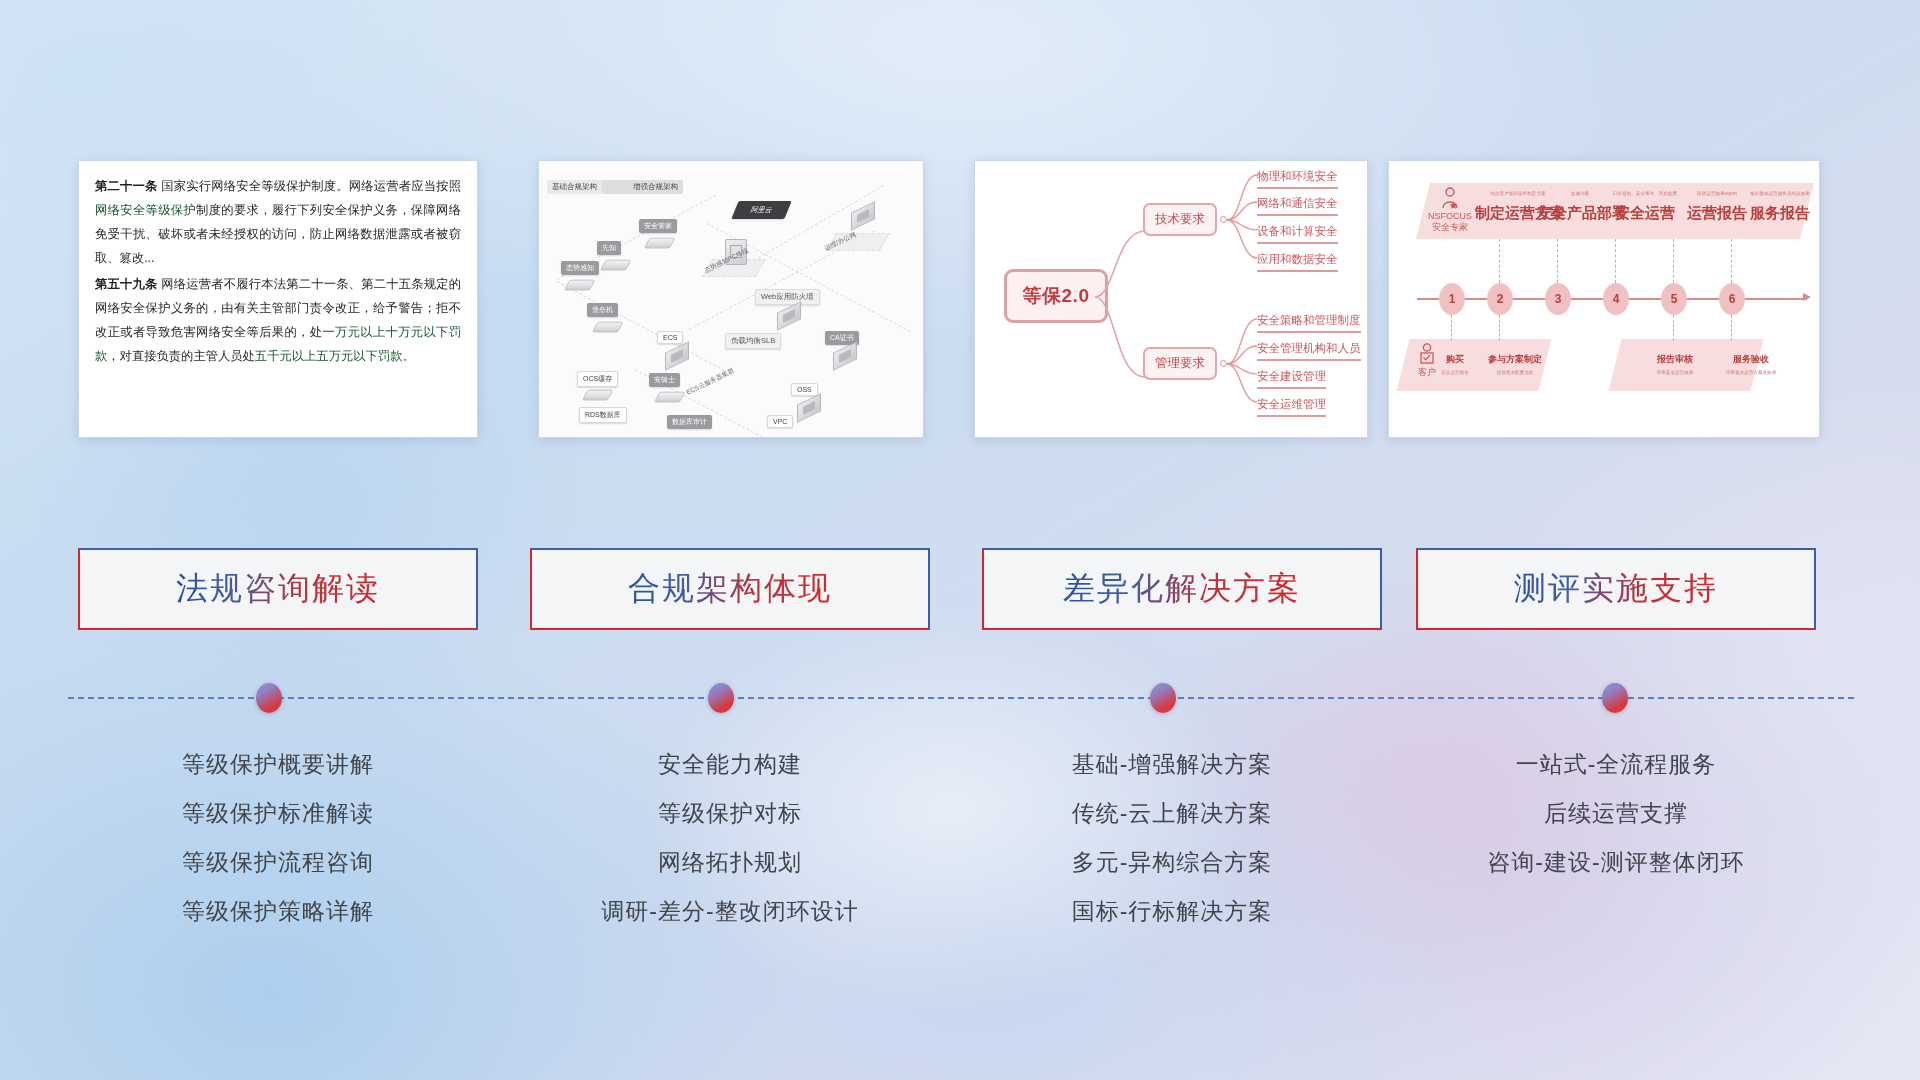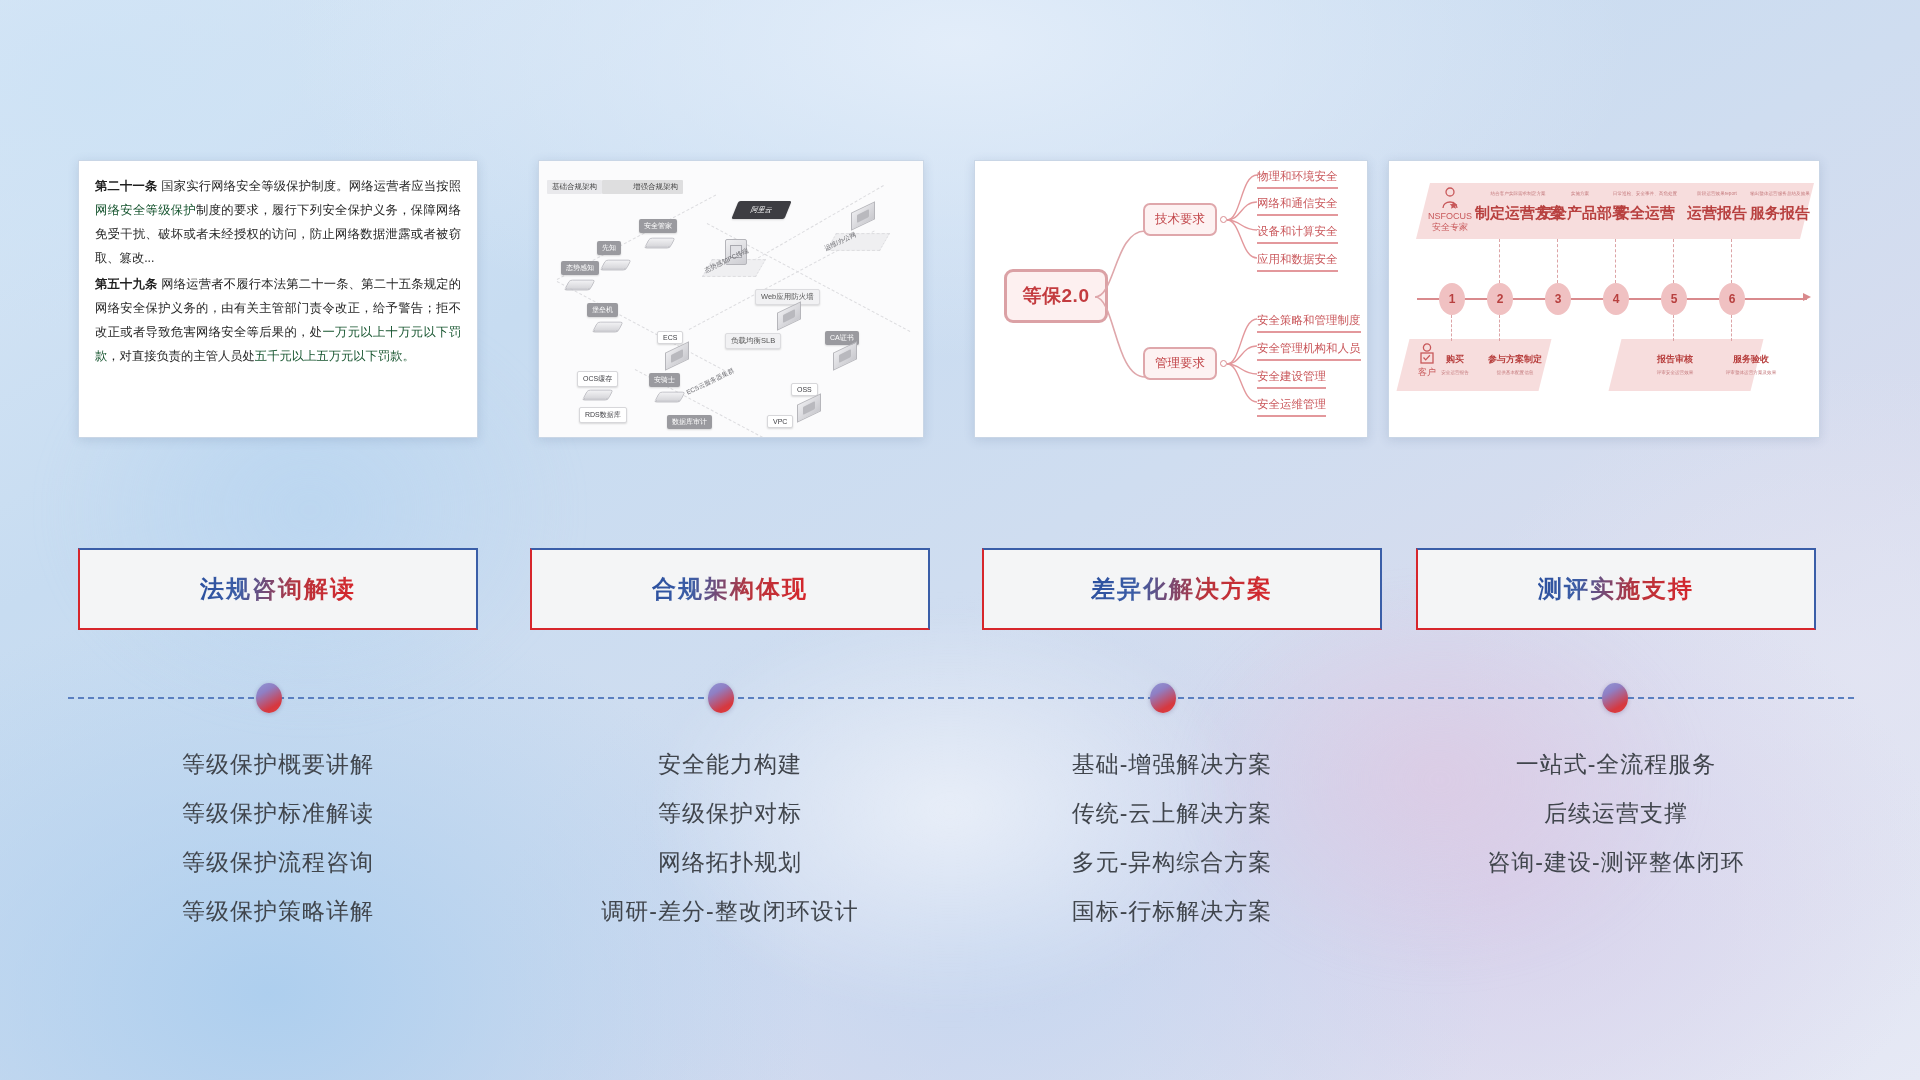--- a/index.html
+++ b/index.html
@@ -194,21 +194,21 @@
   
   .headline {
     position: absolute; height: 82px; background: #f4f5f6;
     display: flex; align-items: center; justify-content: center;
     border-top: 2px solid #3a5ea8;
     border-right: 2px solid #3a5ea8;
     border-bottom: 2px solid #d7262b;
     border-left: 2px solid #d7262b;
   }
   .headline-text {
-    font-size: 24px; font-weight: bold; letter-spacing: 2px;
+    font-size: 32px; font-weight: normal; letter-spacing: 2px;
     background: linear-gradient(100deg, #2a4f9e 0%, #3d5ea6 26%, #b8343c 62%, #d7262b 100%);
     -webkit-background-clip: text; background-clip: text;
     -webkit-text-fill-color: transparent; color: transparent;
     white-space: nowrap;
   }
   .h1 { left: 78px;   top: 548px; width: 400px; }
   .h2 { left: 530px;  top: 548px; width: 400px; }
   .h3 { left: 982px;  top: 548px; width: 400px; }
   .h4 { left: 1416px; top: 548px; width: 400px; }
 

